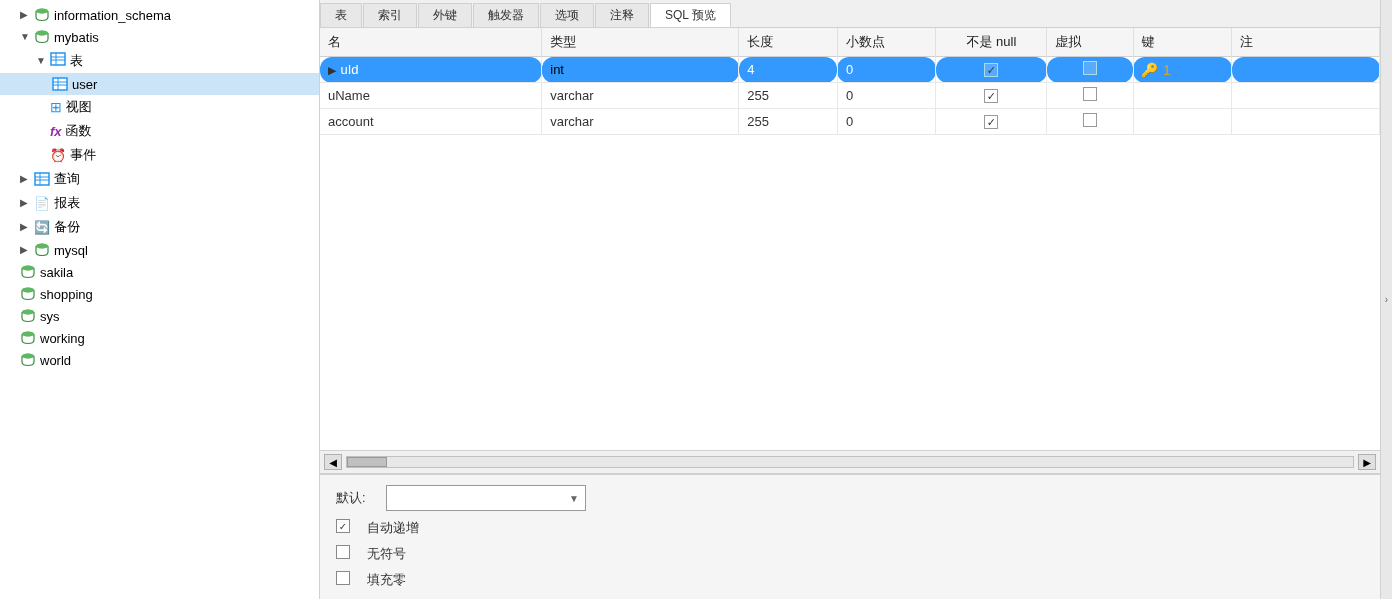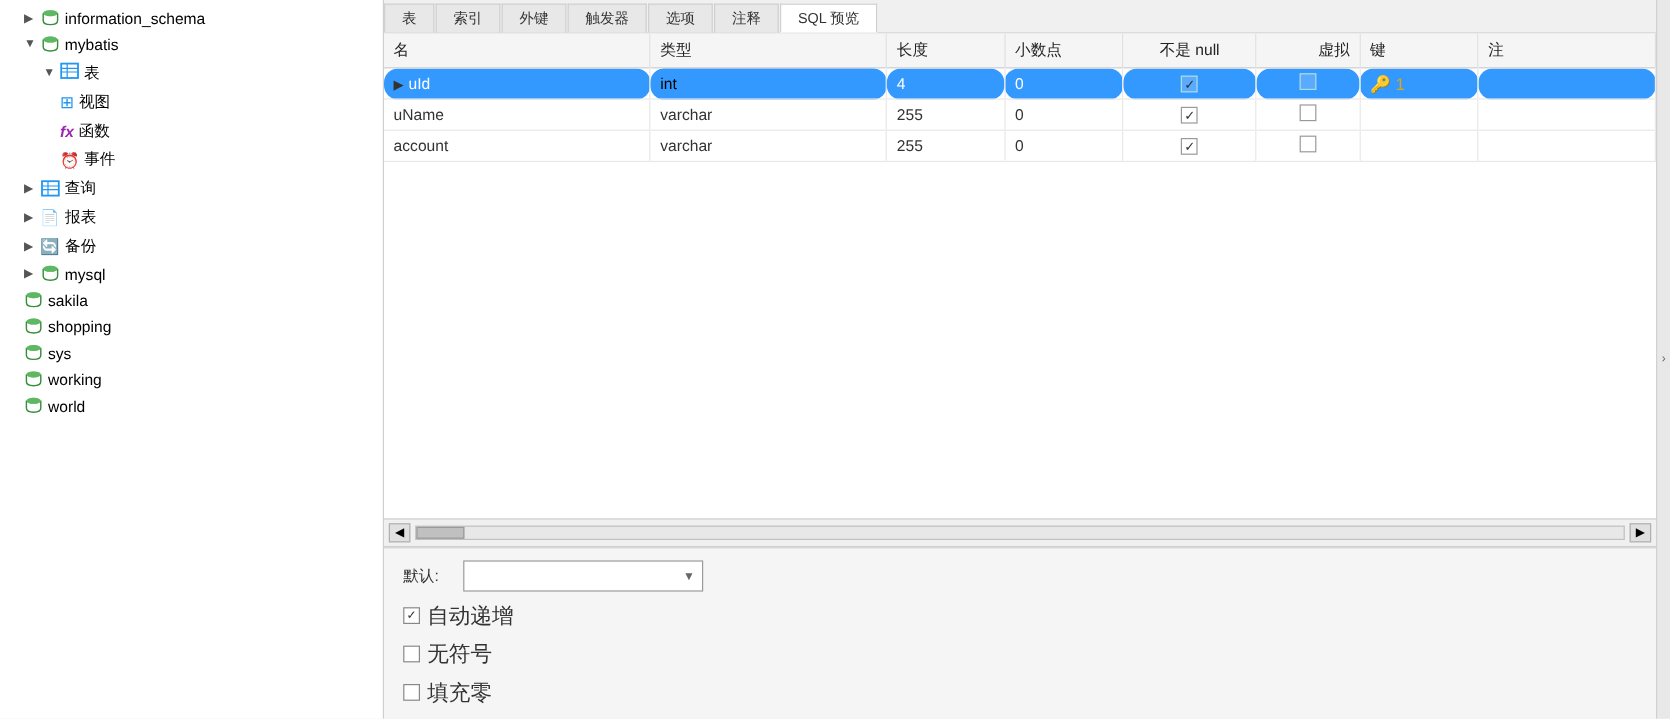--- a/index.html
+++ b/index.html
@@ -123,21 +123,21 @@
       font-size: 13px;
       border-right: 1px solid #e8e8e8;
       color: #333;
     }
 
     .col-name { width: 180px; }
     .col-type { width: 160px; }
     .col-len  { width: 80px; }
     .col-dec  { width: 80px; font-family: Liberation Serif, serif; }
     .col-notnull { width: 90px; text-align: center; }
-    .col-virtual { width: 70px; text-align: right; font-family: Liberation Serif, serif; }
+    .col-virtual { width: 70px; text-align: left; font-family: Liberation Serif, serif; }
     .col-key  { width: 80px; }
     .col-comment { width: 120px; }
 
     .row-arrow {
       display: inline-block;
       margin-right: 4px;
       color: #333;
       font-size: 11px;
     }
 
@@ -230,23 +230,23 @@
       justify-content: space-between;
       cursor: pointer;
     }
     .field-select-arrow {
       font-size: 10px;
       color: #666;
     }
 
     .checkbox-row {
       display: flex;
-      align-items: center;
-      gap: 6px;
-      font-size: 18px;
+      align-items: flex-start;
+      gap: 17px;
+      font-size: 13px;
       color: #333;
       cursor: pointer;
     }
     .checkbox-sq {
       width: 14px; height: 14px;
       border: 1px solid #888;
       background: white;
       display: inline-flex;
       align-items: center;
       justify-content: center;
@@ -306,20 +306,29 @@
       <svg width="16" height="16" viewBox="0 0 16 16">
         <rect x="1" y="2" width="14" height="12" fill="white" stroke="#2196F3" stroke-width="1.5"></rect>
         <line x1="1" y1="6" x2="15" y2="6" stroke="#2196F3" stroke-width="1"></line>
         <line x1="1" y1="9" x2="15" y2="9" stroke="#2196F3" stroke-width="1"></line>
         <line x1="6" y1="2" x2="6" y2="14" stroke="#2196F3" stroke-width="1"></line>
       </svg>
     </span>
     <span>表</span>
   </div>
 
+  <div class="tree-item tree-indent-3 selected">
+    <svg width="16" height="16" viewBox="0 0 16 16" style="margin-right:4px; flex-shrink:0;">
+      <rect x="1" y="2" width="14" height="12" fill="white" stroke="#2196F3" stroke-width="1.5"></rect>
+      <line x1="1" y1="6" x2="15" y2="6" stroke="#2196F3" stroke-width="1"></line>
+      <line x1="1" y1="9" x2="15" y2="9" stroke="#2196F3" stroke-width="1"></line>
+      <line x1="6" y1="2" x2="6" y2="14" stroke="#2196F3" stroke-width="1"></line>
+    </svg>
+    <span>user</span>
+  </div>
 
   <div class="tree-item tree-indent-2">
     <span class="chevron"></span>
     <span style="margin-right:4px; font-size:14px; color:#2196F3;">⊞</span>
     <span>视图</span>
   </div>
 
   <div class="tree-item tree-indent-2">
     <span class="chevron"></span>
     <span style="margin-right:4px; font-size:13px; color:#9C27B0; font-style:italic; font-weight:bold;">fx</span>

